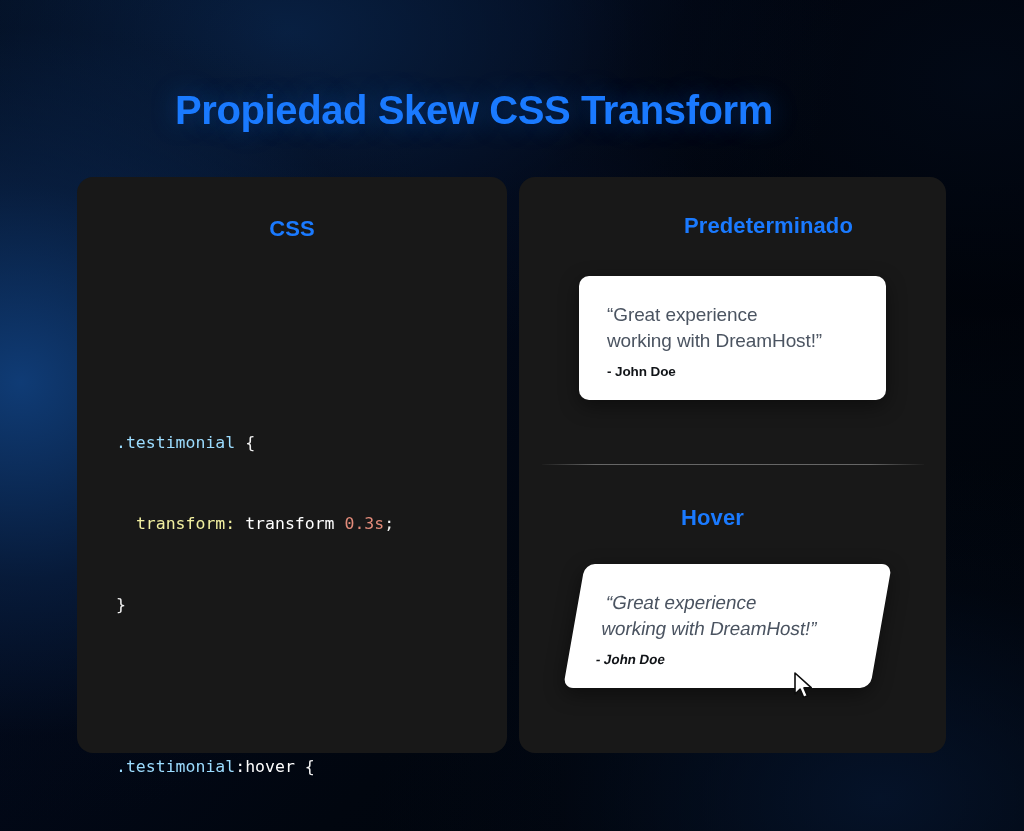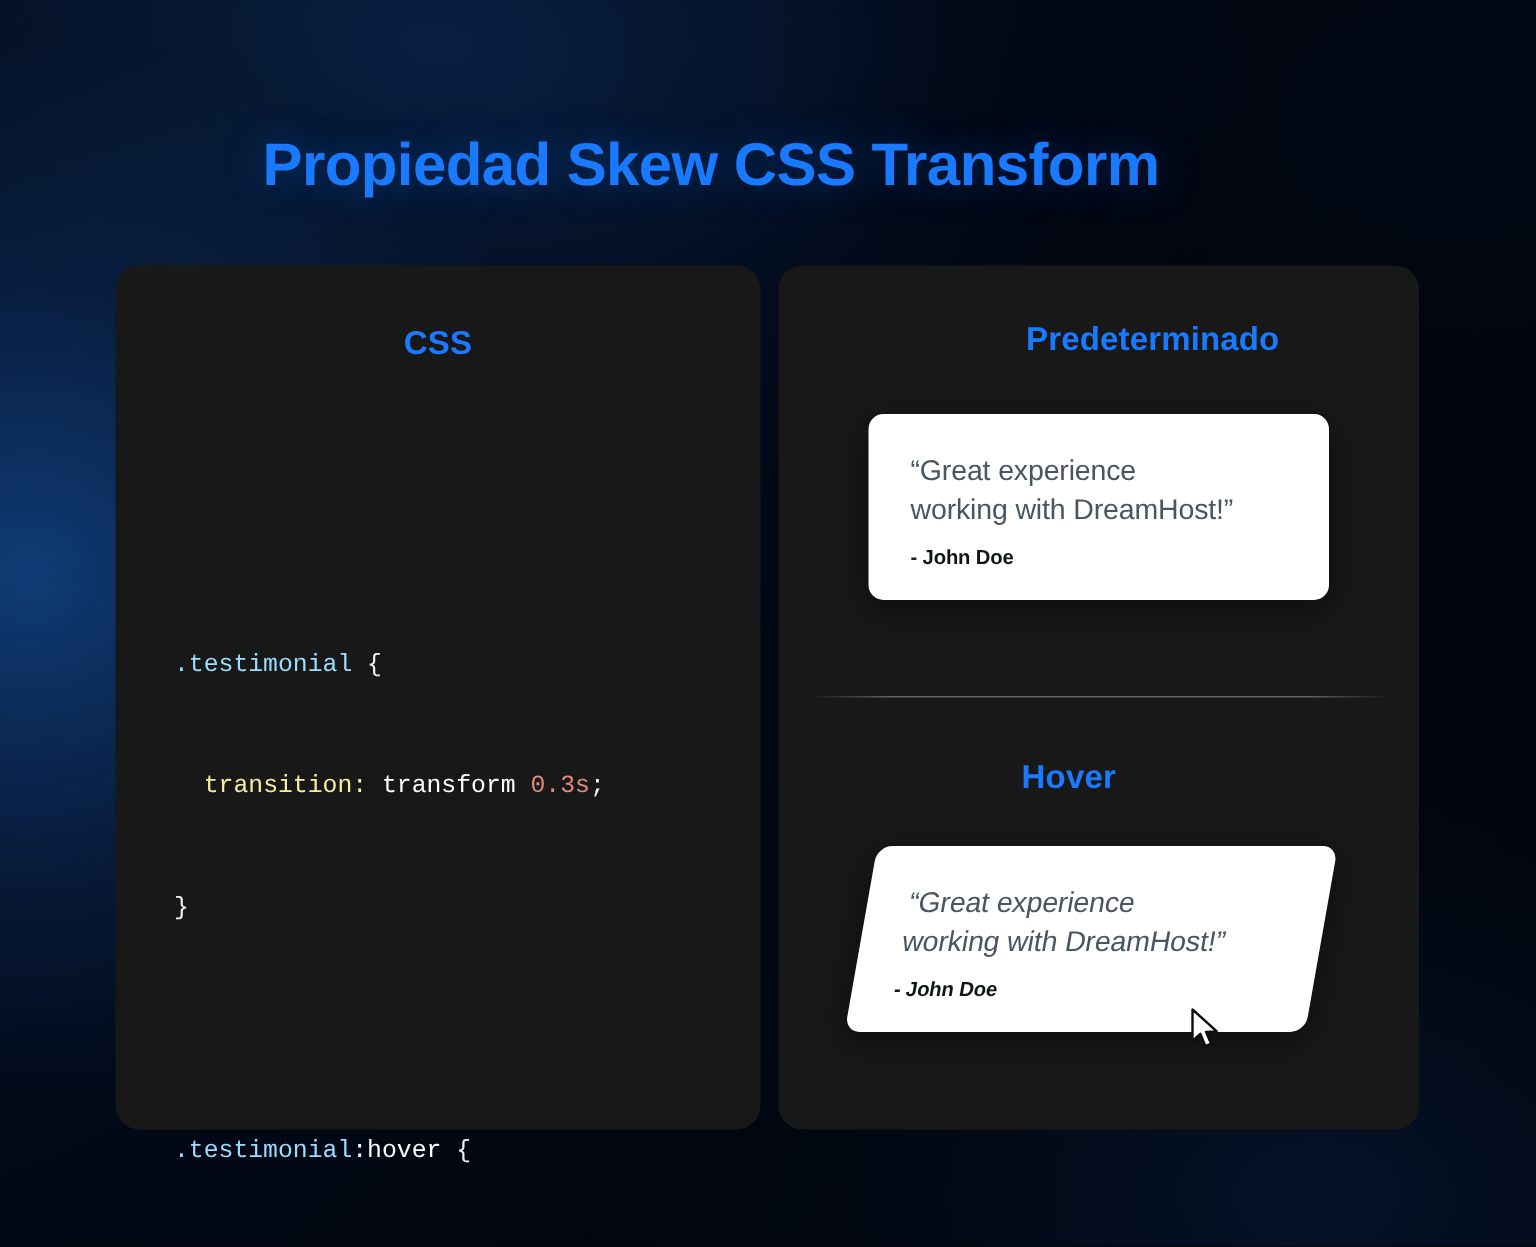--- a/index.html
+++ b/index.html
@@ -79,21 +79,21 @@
   .code-block {
     position: absolute;
     left: 116px;
     top: 375px;
     font-family: "DejaVu Sans Mono", "Liberation Mono", monospace;
     font-size: 16.5px;
     line-height: 27px;
     white-space: pre;
     color: #e6e6e6;
   }
-  .code-line { min-height: 27px; font-family: Liberation Mono, monospace; }
+  .code-line { min-height: 27px; }
   .tok-sel   { color: #9cdcfe; }
   .tok-punct { color: #f0f0f0; }
   .tok-prop  { color: #f2f0a0; }
   .tok-val   { color: #ffffff; }
   .tok-num   { color: #e38b7a; }
   .tok-plain { color: #ffffff; margin-top: 40px; }
   .code-gap  { height: 27px; }
 
   
   .divider {
@@ -162,21 +162,21 @@
 <div id="stage">
 
   <div class="page-title">Propiedad Skew CSS Transform</div>
 
   <div class="panel panel-left"></div>
 
   <div class="panel-heading heading-css" style="left:77px; width:430px;">CSS</div>
 
   <div class="code-block">
     <div class="code-line"><span class="tok-sel">.testimonial</span><span class="tok-punct"> {</span></div>
-    <div class="code-line"><span class="tok-plain">  </span><span class="tok-prop">transition:</span><span class="tok-val"> transform </span><span class="tok-num">0.3s</span><span class="tok-punct">;</span></div>
+    <div class="code-line"><span class="tok-plain">  </span><span class="tok-prop">transform:</span><span class="tok-val"> transform </span><span class="tok-num">0.3s</span><span class="tok-punct">;</span></div>
     <div class="code-line"><span class="tok-punct">}</span></div>
     <div class="code-gap"></div>
     <div class="code-line"><span class="tok-sel">.testimonial</span><span class="tok-plain">:hover</span><span class="tok-punct"> {</span></div>
     
     
   </div>
 
   <div class="panel panel-right"></div>
 
   <div class="panel-heading heading-def" style="left:519px; width:427px;margin-left:36px;">Predeterminado</div>

